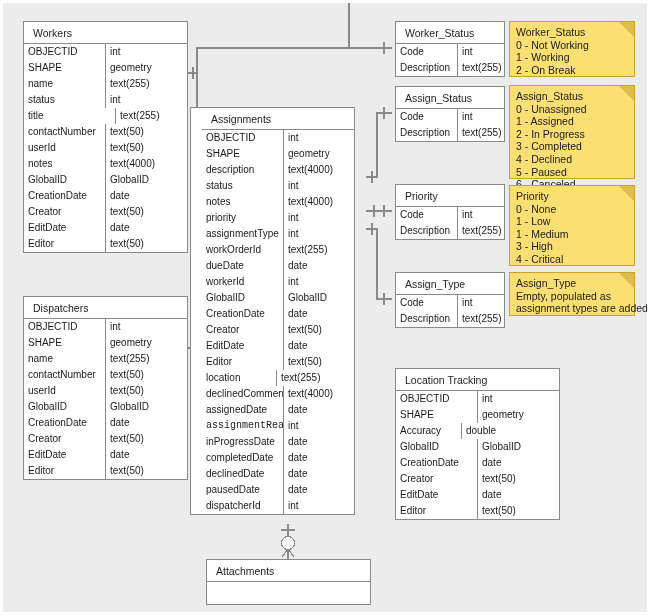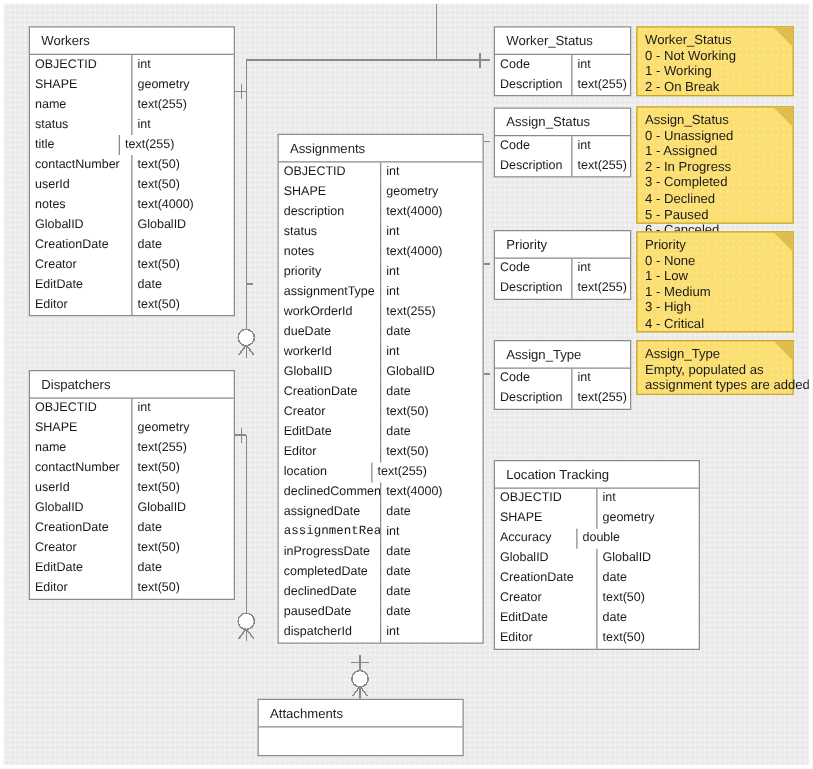--- a/index.html
+++ b/index.html
@@ -158,21 +158,21 @@
           </div>
           <div class="row">
             <span class="fname" style="width: 82px;">name</span>
             <span class="ftype">text(255)</span>
           </div>
           <div class="row">
             <span class="fname" style="width: 82px;">status</span>
             <span class="ftype">int</span>
           </div>
           <div class="row">
-            <span class="fname" style="width: 72px;">title</span>
+            <span class="fname" style="width: 92px;">title</span>
             <span class="ftype">text(255)</span>
           </div>
           <div class="row">
             <span class="fname" style="width: 82px;">contactNumber</span>
             <span class="ftype">text(50)</span>
           </div>
           <div class="row">
             <span class="fname" style="width: 82px;">userId</span>
             <span class="ftype">text(50)</span>
           </div>
@@ -240,21 +240,21 @@
           <div class="row">
             <span class="fname" style="width: 82px;">EditDate</span>
             <span class="ftype">date</span>
           </div>
           <div class="row">
             <span class="fname" style="width: 82px;">Editor</span>
             <span class="ftype">text(50)</span>
           </div>
         </div>
       </div>
-      <div class="entity" style="left: 219px; top: 104px; width: 165px;">
+      <div class="entity" style="left: 187px; top: 104px; width: 165px; padding-left: 11px;">
         <div class="ent-title">Assignments</div>
         <div class="ent-body">
           <div class="row">
             <span class="fname" style="width: 82px;">OBJECTID</span>
             <span class="ftype">int</span>
           </div>
           <div class="row">
             <span class="fname" style="width: 82px;">SHAPE</span>
             <span class="ftype">geometry</span>
           </div>

